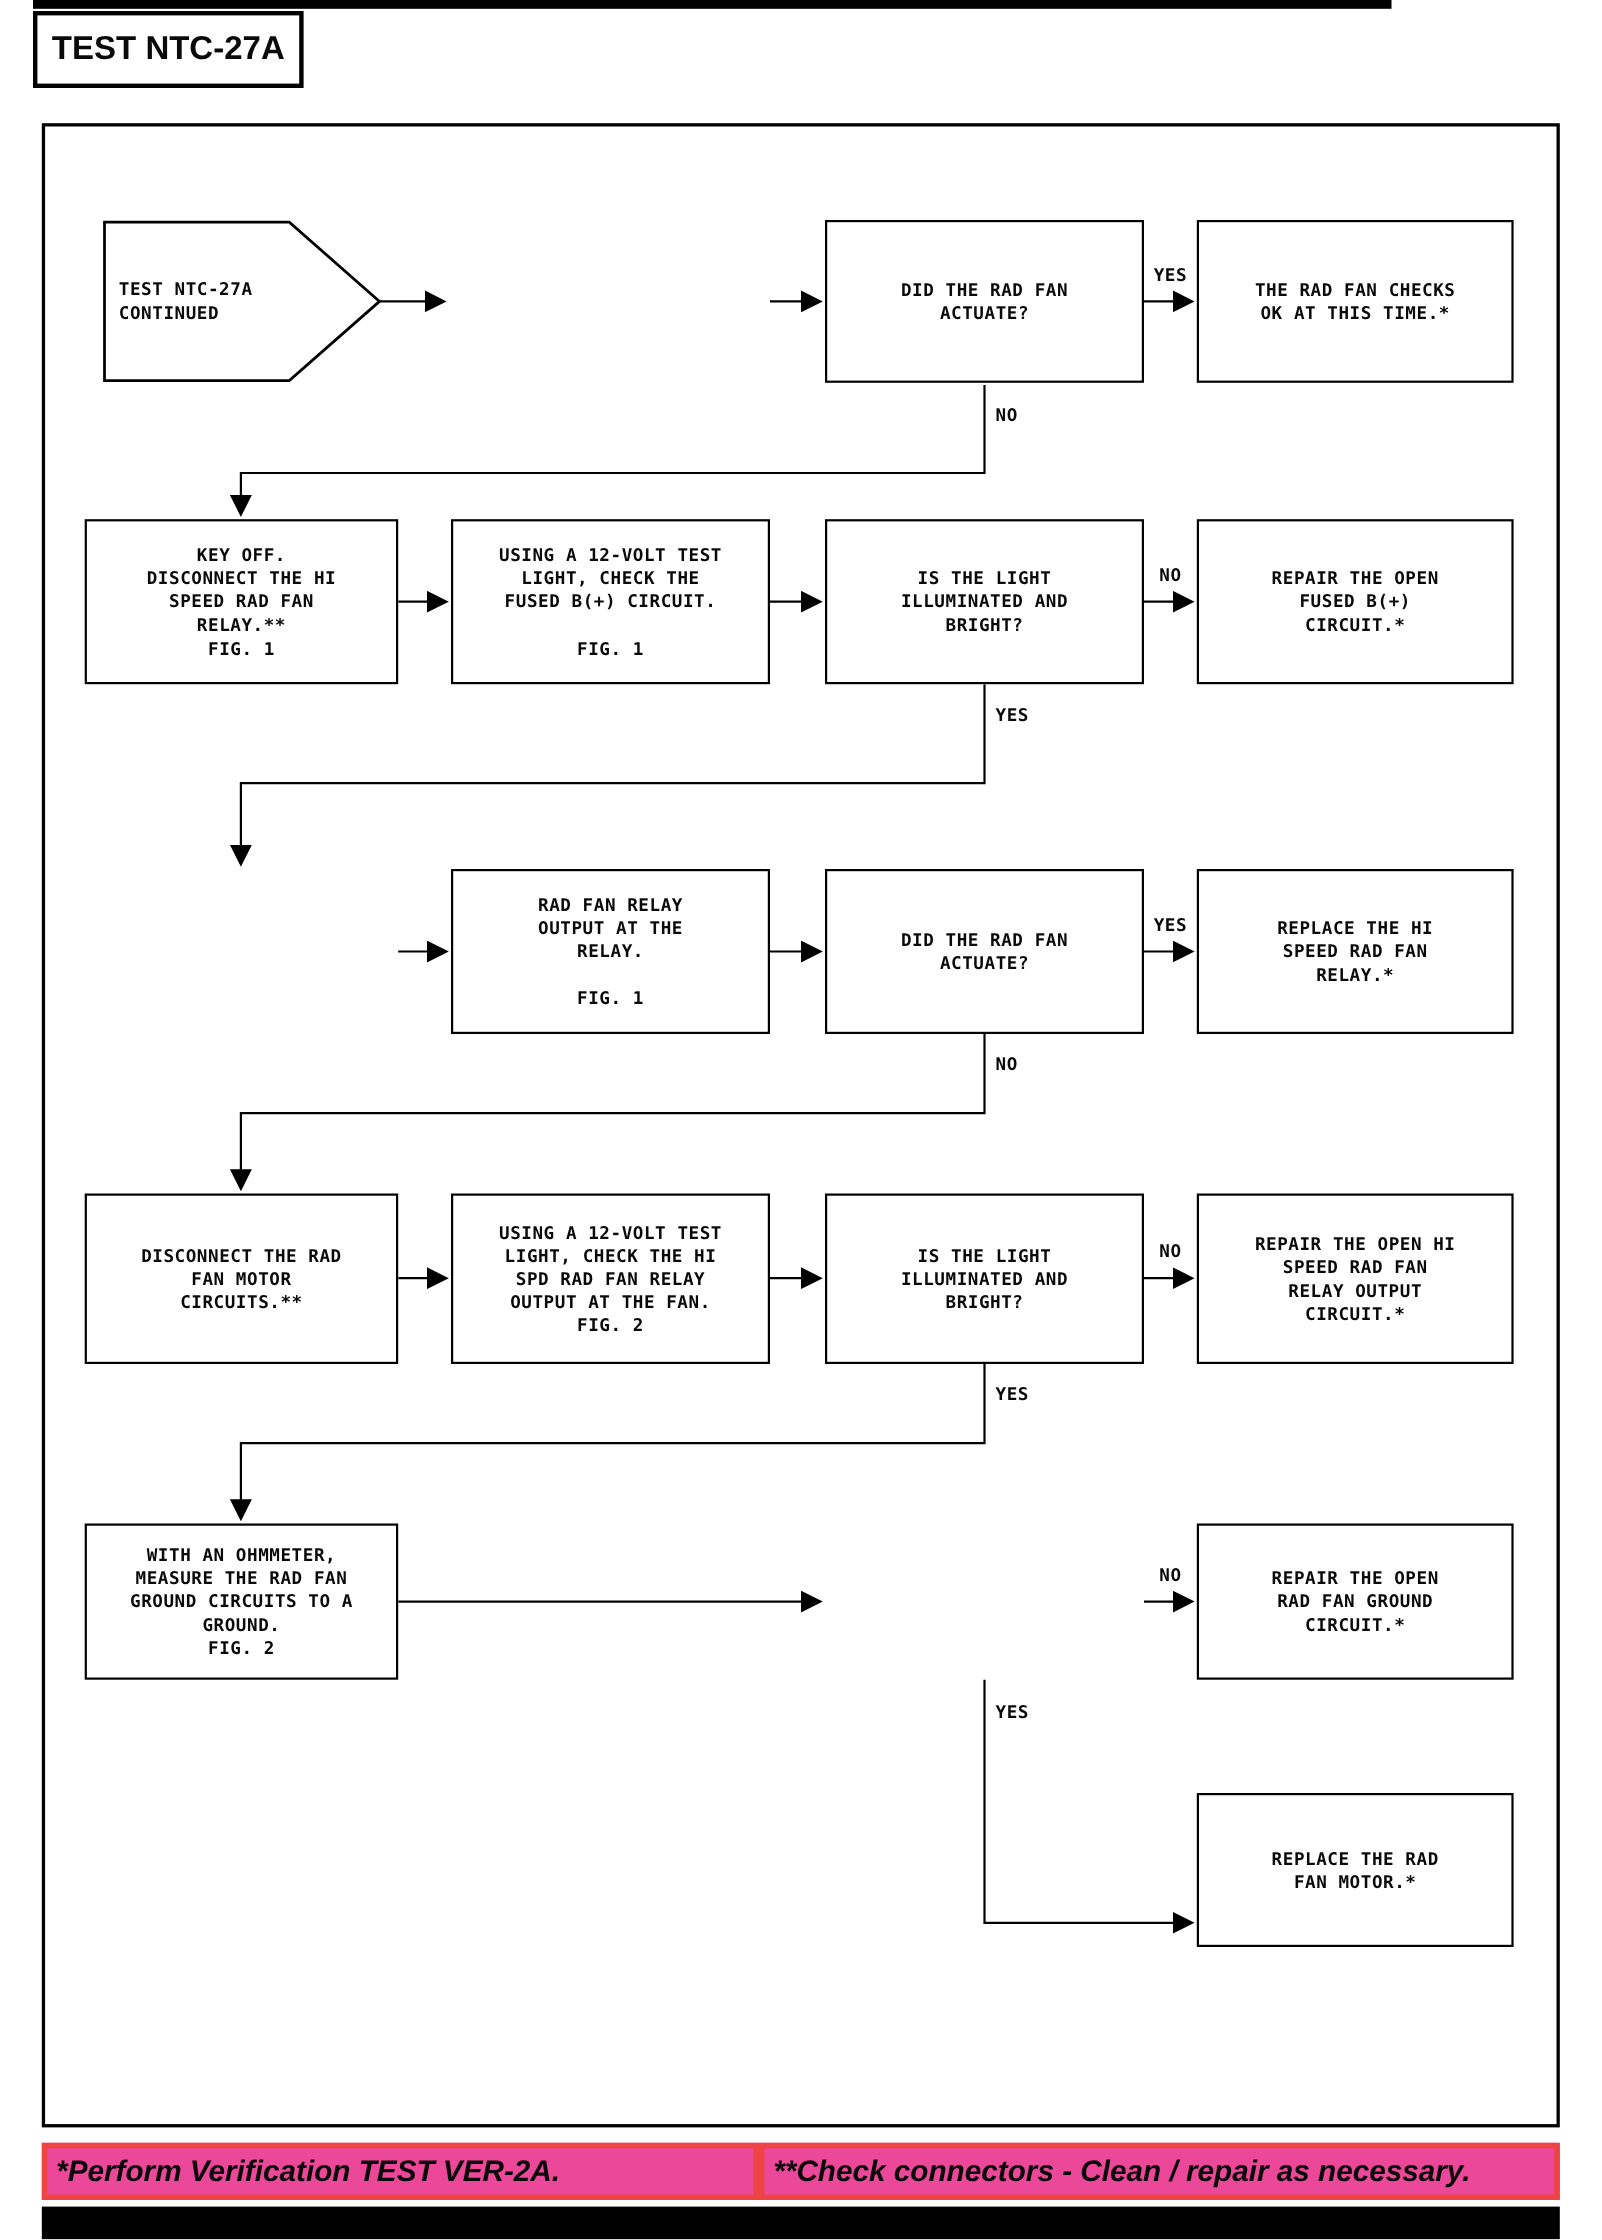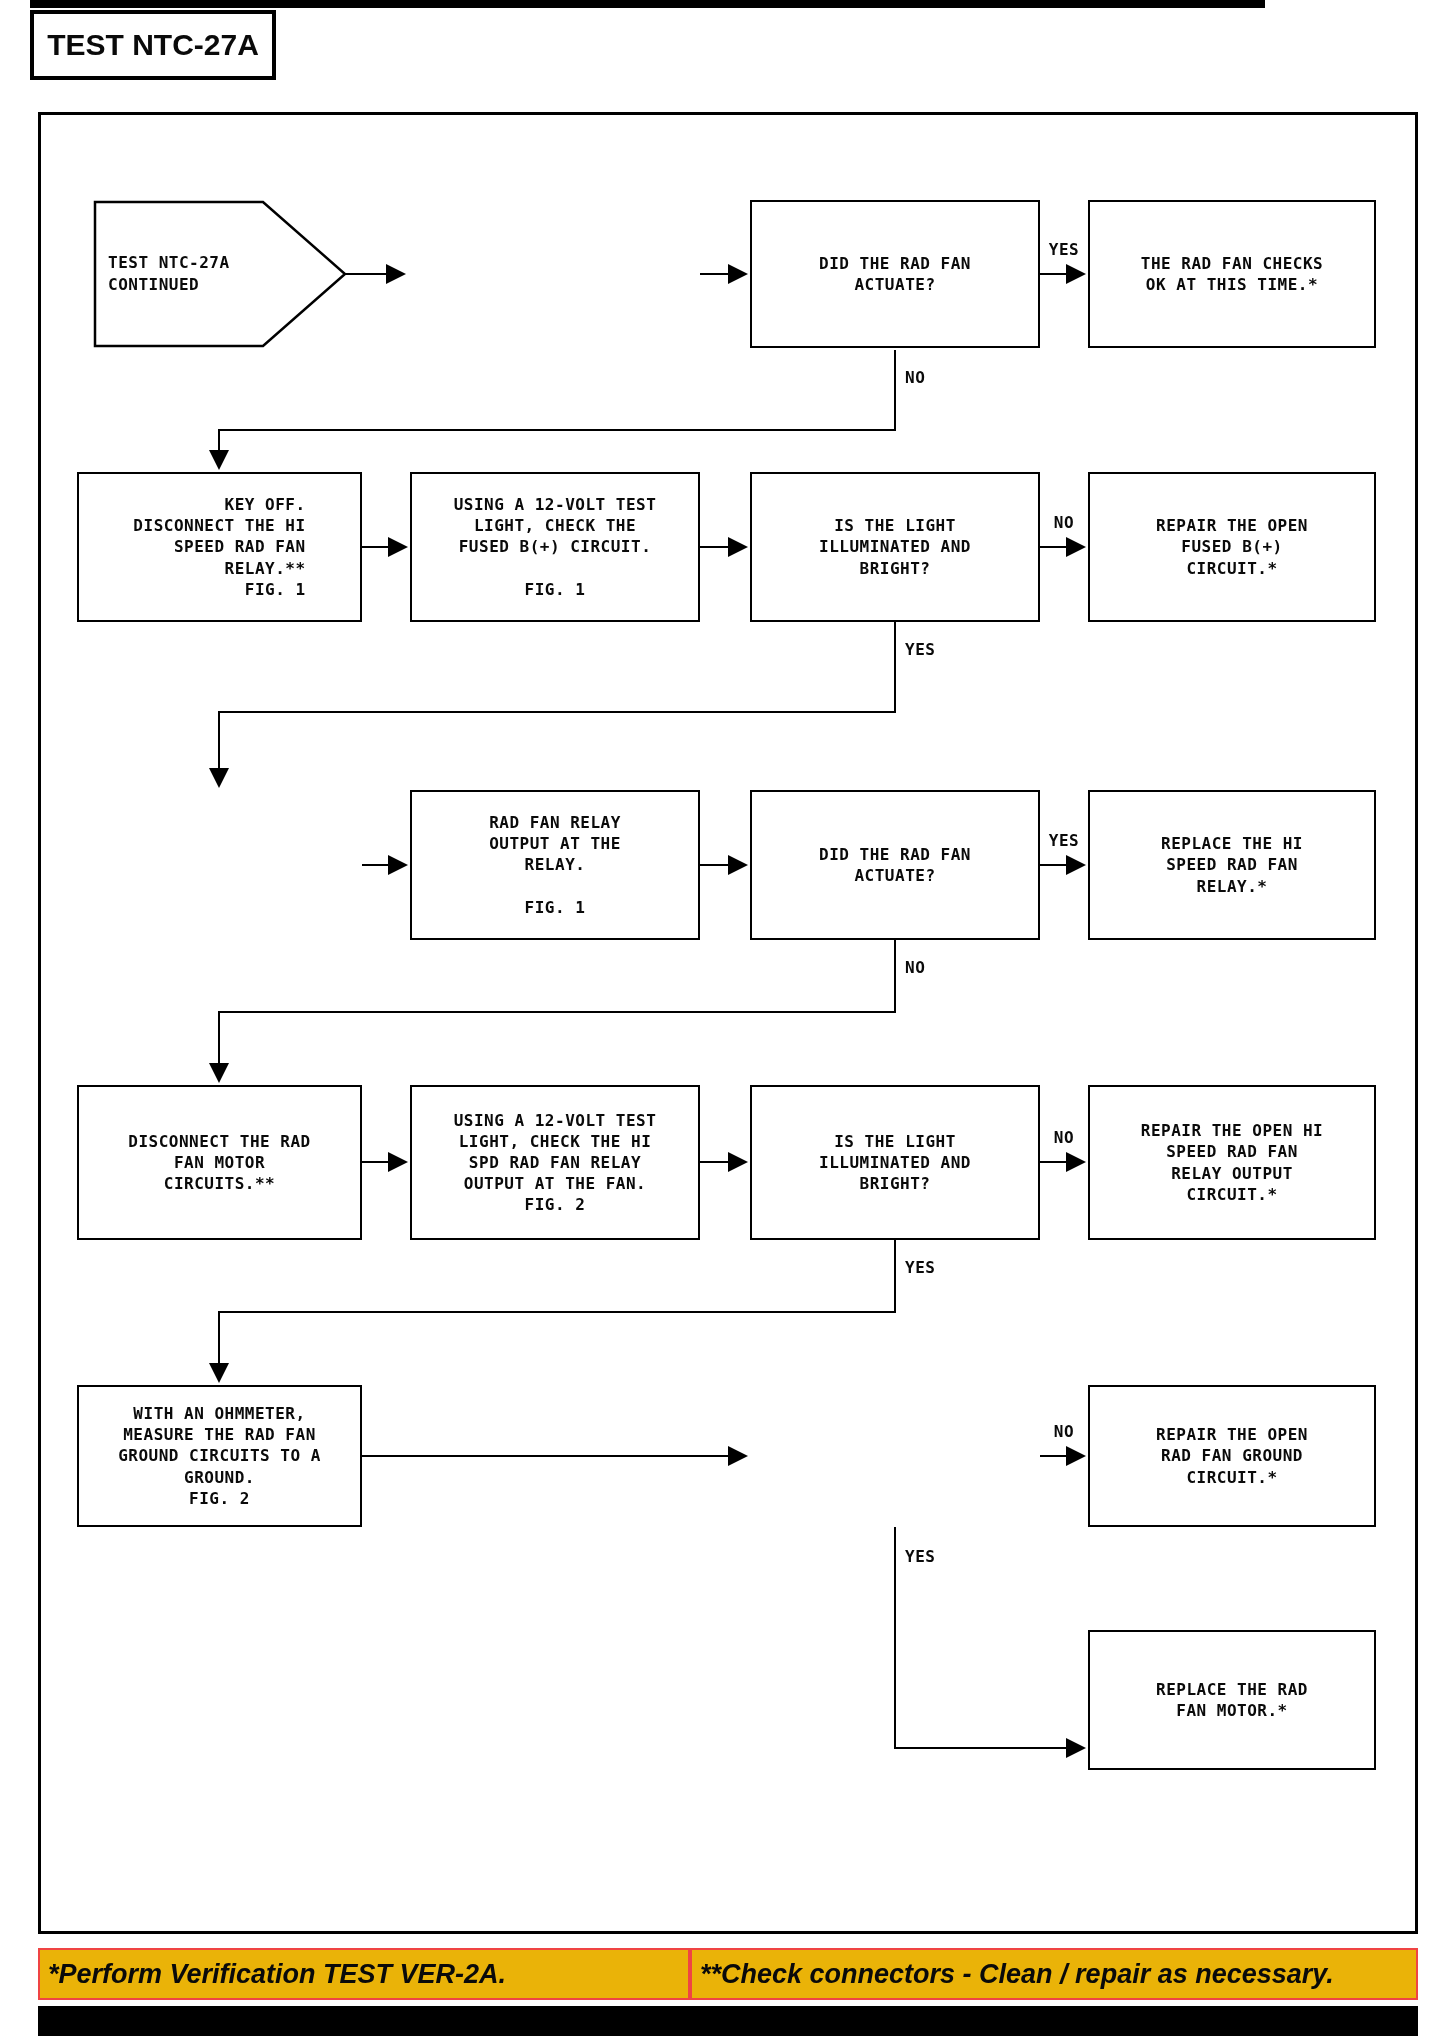--- a/index.html
+++ b/index.html
@@ -19,21 +19,21 @@
        font-family:"Liberation Sans",sans-serif;font-weight:700;font-size:30px;letter-spacing:0;}
   #title{position:absolute;left:294px;top:10px;height:62px;display:flex;align-items:center;
        font-family:"Liberation Sans",sans-serif;font-weight:700;font-size:26px;letter-spacing:.2px;}
   #main-border{position:absolute;left:38px;top:112px;width:1380px;height:1822px;
        border:3px solid #000;box-sizing:border-box;}
   svg.conn{position:absolute;left:0;top:0;pointer-events:none;}
   #start-text{position:absolute;left:108px;top:202px;width:160px;height:144px;
        display:flex;align-items:center;text-align:left;white-space:pre-line;
        font-family:"DejaVu Sans Mono",monospace;font-weight:700;font-size:16px;
        line-height:1.4;letter-spacing:.5px;}
-  .footnote{position:absolute;top:1948px;height:52px;border:2px solid #ef4444;background:#eab308;
+  .footnote{position:absolute;top:1948px;height:52px;border:5px solid #ef4444;background:#ec4899;
        display:flex;align-items:center;box-sizing:border-box;padding-left:8px;
        font-family:"Liberation Sans",sans-serif;font-weight:700;font-style:italic;font-size:27px;}
 </style>
 </head>
 <body>
 
 <div id="page">
 
   <div class="bar" style="left:30px;top:0;width:1235px;height:8px;"></div>
 
@@ -80,21 +80,21 @@
   </svg>
 
   <div id="start-text">TEST NTC-27A
 CONTINUED</div>
 
   <div class="box" style="left:750px;top:200px;width:290px;height:148px;">DID THE RAD FAN
 ACTUATE?</div>
   <div class="box" style="left:1088px;top:200px;width:288px;height:148px;">THE RAD FAN CHECKS
 OK AT THIS TIME.*</div>
 
-  <div class="box" style="left:77px;top:472px;width:285px;height:150px;text-align:right;">KEY OFF.
+  <div class="box" style="left:77px;top:472px;width:285px;height:150px;">KEY OFF.
 DISCONNECT THE HI
 SPEED RAD FAN
 RELAY.**
 FIG. 1</div>
   <div class="box" style="left:410px;top:472px;width:290px;height:150px;">USING A 12-VOLT TEST
 LIGHT, CHECK THE
 FUSED B(+) CIRCUIT.
 
 FIG. 1</div>
   <div class="box" style="left:750px;top:472px;width:290px;height:150px;">IS THE LIGHT

